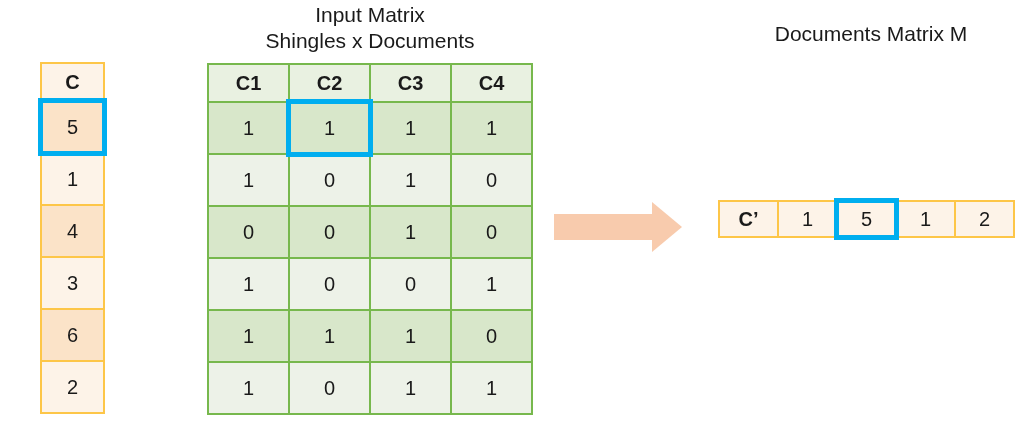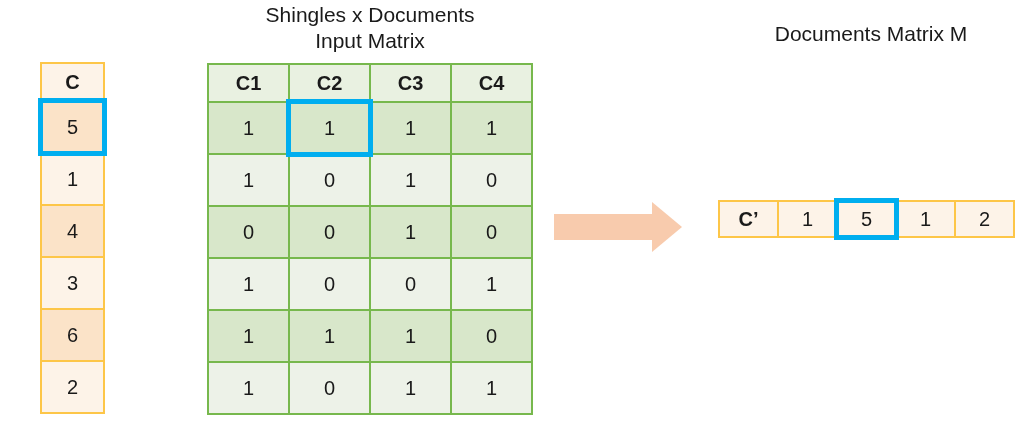--- a/index.html
+++ b/index.html
@@ -92,22 +92,22 @@
     <tr class="dark">
       <td><span>6</span></td>
     </tr>
     <tr class="light">
       <td><span>2</span></td>
     </tr>
   </tbody>
     </table>
 
   <div class="title matrix-title">
+    <div>Input Matrix</div>
     <div>Shingles x Documents</div>
-    <div>Input Matrix</div>
   </div>
 
   <table class="matrix-table">
     <tbody>
         <tr>
       <th>C1</th>
       <th>C2</th>
       <th>C3</th>
       <th>C4</th>
     </tr>

